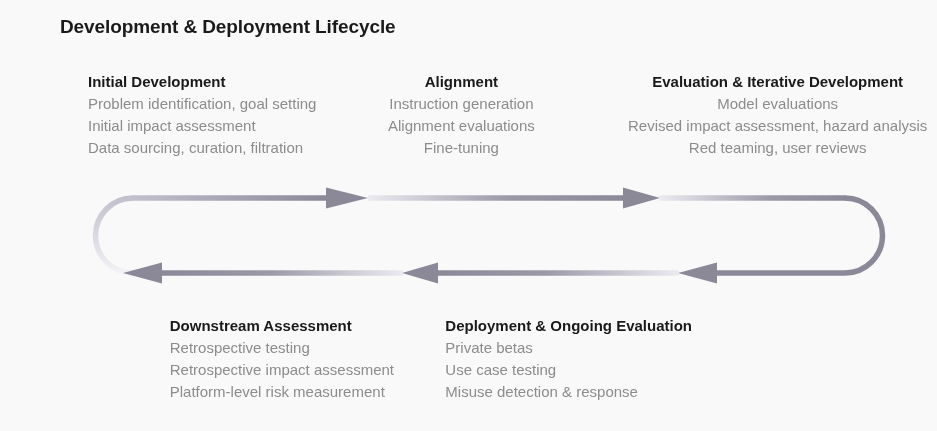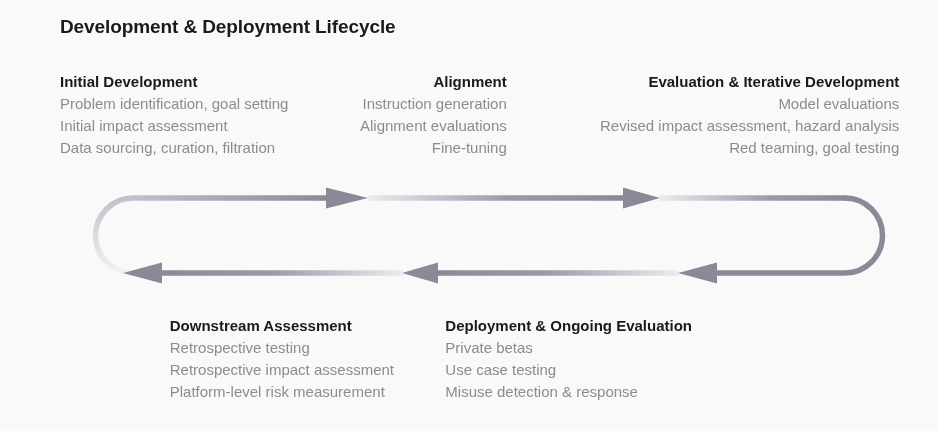--- a/index.html
+++ b/index.html
@@ -21,26 +21,26 @@
     background:var(--background);
     overflow:hidden;
     padding-left:34px;
   }
   .title{
     position:absolute;left:60px;top:14px;
     font-size:19px;font-weight:700;letter-spacing:-0.1px;
     color:var(--heading-text);
     line-height:26px;white-space:nowrap;
   }
-  .section{position:absolute;font-size:15px;line-height:22px;white-space:nowrap;}
+  .section{position:absolute;font-size:15px;line-height:22px;white-space:nowrap;margin-left:28px;}
   .section .heading{font-weight:700;color:var(--heading-text);}
   .section .item{color:var(--body-text);}
   .top-1{left:60px;top:71px;text-align:left;}
-  .top-2{left:360px;top:71px;text-align:right;}
-  .top-3{left:600px;top:71px;text-align:right;}
+  .top-2{left:360px;top:71px;text-align:center;}
+  .top-3{left:600px;top:71px;text-align:center;}
   .bottom-1{right:577px;top:315px;text-align:left;}
   .bottom-2{right:279px;top:315px;text-align:left;}
   .loop-svg{position:absolute;left:0;top:0;}
   .loop-svg .seg{fill:none;stroke-width:5.5;}
   .loop-svg .ah{fill:var(--arrow-dark);}
   .stop-dark{stop-color:var(--arrow-dark);}
   .stop-mid{stop-color:var(--arrow-mid);}
   .stop-light{stop-color:var(--arrow-light);}
   .stop-fade{stop-color:var(--curve-fade);}
   .stop-curvetop{stop-color:var(--curve-top);}
@@ -63,21 +63,21 @@
     <div class="heading">Alignment</div>
     <div class="item">Instruction generation</div>
     <div class="item">Alignment evaluations</div>
     <div class="item">Fine-tuning</div>
   </div>
 
   <div class="section top-3">
     <div class="heading">Evaluation &amp; Iterative Development</div>
     <div class="item">Model evaluations</div>
     <div class="item">Revised impact assessment, hazard analysis</div>
-    <div class="item">Red teaming, goal testing</div>
+    <div class="item">Red teaming, user reviews</div>
   </div>
 
   <svg class="loop-svg" width="937" height="431" viewBox="0 0 937 431" xmlns="http://www.w3.org/2000/svg">
     <defs>
       <linearGradient id="g-top1" gradientUnits="userSpaceOnUse" x1="133" y1="0" x2="326" y2="0">
         <stop offset="0" class="stop-curvetop"></stop>
           <stop offset="1" class="stop-dark"></stop>
       </linearGradient>
       <linearGradient id="g-top2" gradientUnits="userSpaceOnUse" x1="368" y1="0" x2="623" y2="0">
         <stop offset="0" class="stop-light"></stop>

